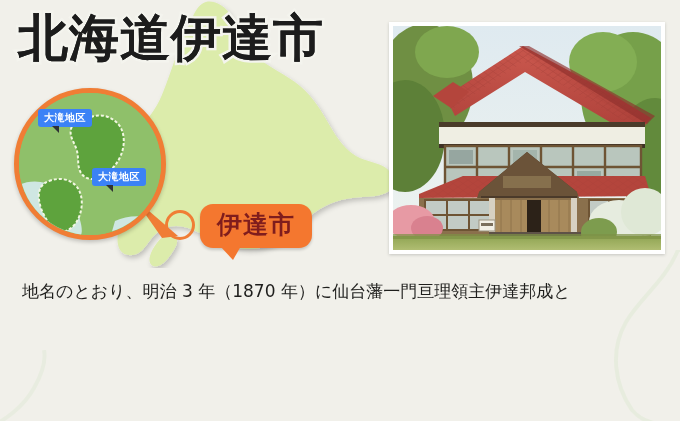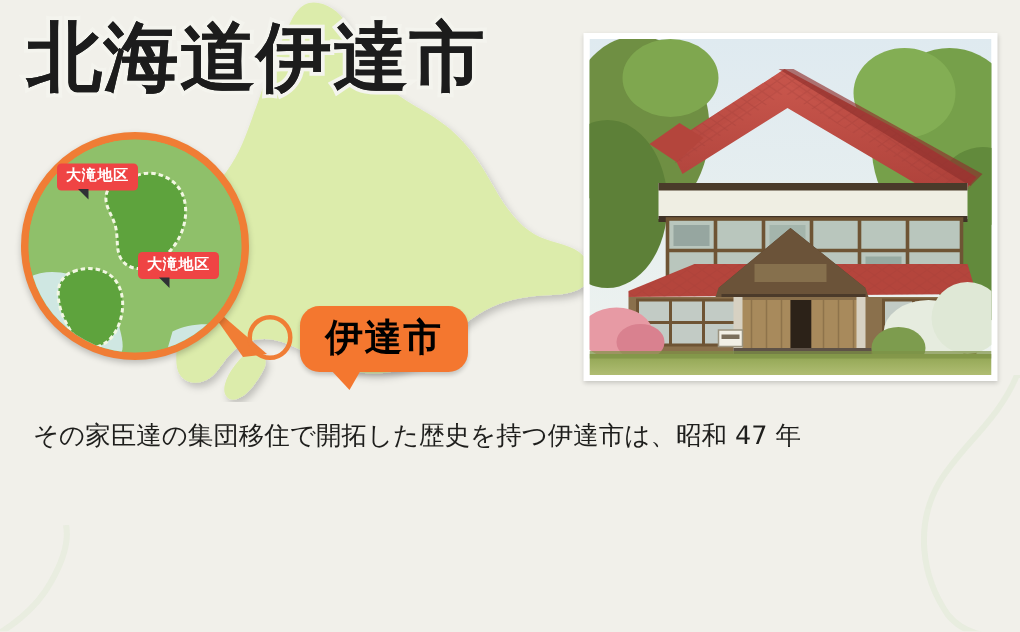--- a/index.html
+++ b/index.html
@@ -121,21 +121,21 @@
     width: 30px;
     height: 30px;
     border: 3px solid #f07d35;
     border-radius: 50%;
     box-sizing: border-box;
     z-index: 5;
   }
 
   .district-label {
     position: absolute;
-    background: #ef4444;
+    background: #3b82f6;
     color: #ffffff;
     font-size: 10px;
     font-weight: bold;
     letter-spacing: 0.5px;
     padding: 3px 6px 3px 6px;
     border-radius: 3px;
     line-height: 12px;
     white-space: nowrap;
     z-index: 8;
     text-align: center;
@@ -151,21 +151,21 @@
   }
   #label-otaki  { left: 38px; top: 109px; }
   #label-date   { left: 92px; top: 168px; }
 
   
   #city-badge {
     position: absolute;
     left: 200px;
     top: 204px;
     background: #f4772f;
-    color: #000000;
+    color: #7f1d1d;
     font-family: "DejaVu Sans", "Liberation Sans", sans-serif;
     font-weight: bold;
     font-size: 25px;
     line-height: 30px;
     letter-spacing: 1px;
     padding: 6px 17px 8px 17px;
     border-radius: 13px;
     white-space: nowrap;
     box-shadow: 0 2px 3px rgba(0,0,0,0.18);
     z-index: 9;
@@ -415,16 +415,16 @@
       <ellipse cx="226" cy="196" rx="30" ry="22" fill="#e6ecdf"></ellipse>
       <ellipse cx="252" cy="186" rx="24" ry="24" fill="#dfe8d6"></ellipse>
       <ellipse cx="206" cy="206" rx="18" ry="14" fill="#7d9c4e"></ellipse>
 
       <rect x="0" y="210" width="268" height="14" fill="url(#lawng)"></rect>
       <rect x="0" y="208" width="268" height="5" fill="#7d9146" opacity="0.7"></rect>
     </svg>
   </div>
 
   <div id="body-copy">
-    <div class="copy-line">その家臣達の集団移住で開拓した歴史を持つ伊達市は、昭和 47 年</div>
+    <div class="copy-line">地名のとおり、明治 3 年（1870 年）に仙台藩一門亘理領主伊達邦成と</div>
   </div>
 
 </div>
 
 </body></html>

